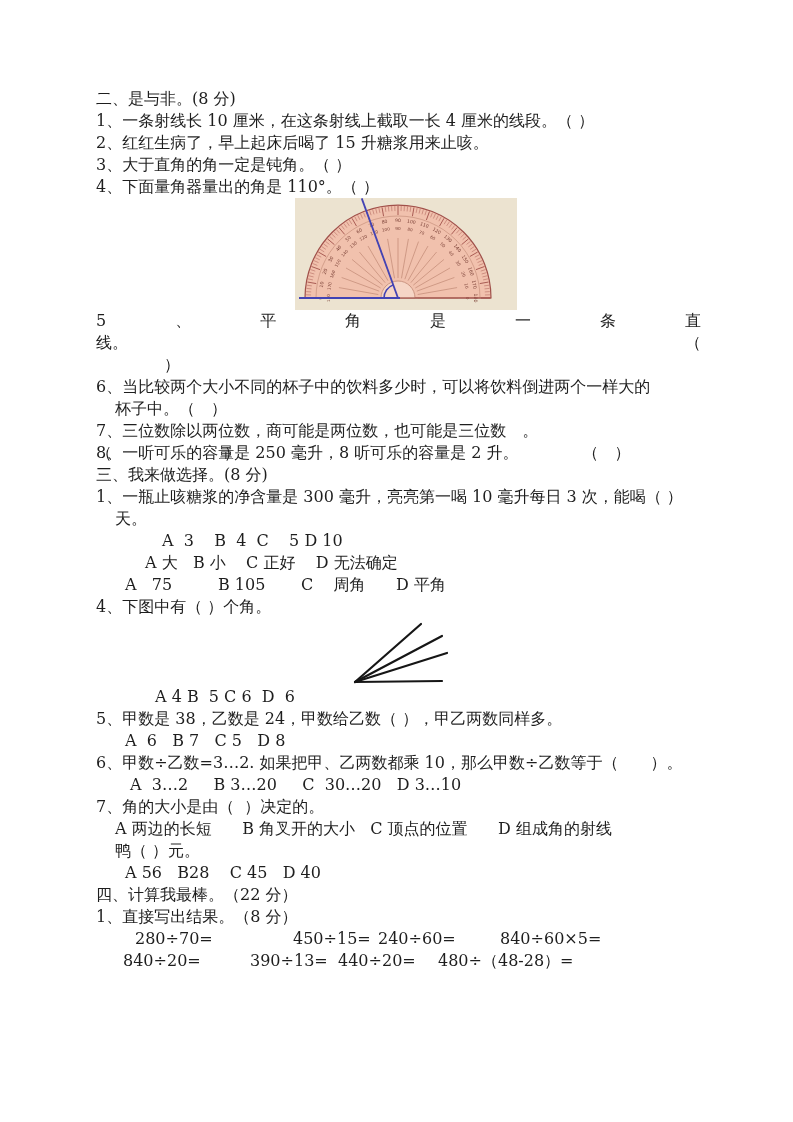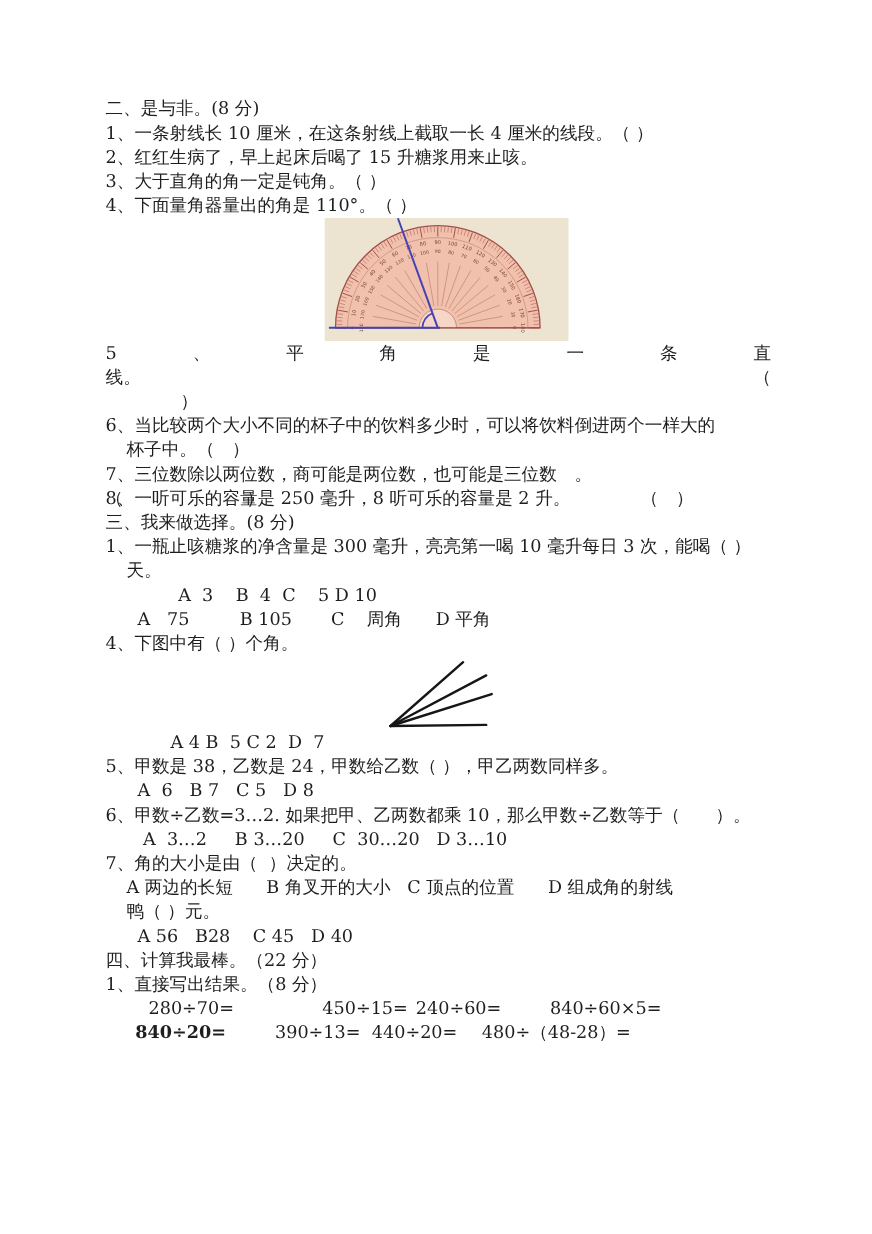--- a/index.html
+++ b/index.html
@@ -23,21 +23,21 @@
   .in66 { padding-left:66px; }
   .in68 { padding-left:68px; }
   .jchars { display:flex; justify-content:space-between; }
   .split  { display:flex; justify-content:space-between; }
   .fig-protractor { width:222px; height:112px; margin-left:199px; }
   .fig-fan { width:150px; height:68px; margin-left:254px; }
   .fig-protractor svg, .fig-fan svg { display:block; width:100%; height:100%; }
   .calc-row { position:relative; height:22px; }
   .calc-row span { position:absolute; top:0; white-space:pre; }
   .r1-0{left:39px;} .r1-1{left:161px;margin-left:36px;} .r1-2{left:282px;} .r1-3{left:404px;}
-  .r2-0{left:27px;font-weight:bold;} .r2-1{left:154px;} .r2-2{left:242px;text-align:right;} .r2-3{left:342px;}
+  .r2-0{left:27px;} .r2-1{left:154px;} .r2-2{left:242px;text-align:right;} .r2-3{left:342px;}
 </style>
 </head>
 <body>
 
 <div class="page">
 
   <div class="line">二、是与非。(8 分)</div>
   <div class="line">1、一条射线长 10 厘米，在这条射线上截取一长 4 厘米的线段。（ ）</div>
   <div class="line">2、红红生病了，早上起床后喝了 15 升糖浆用来止咳。</div>
   <div class="line">3、大于直角的角一定是钝角。（ ）</div>
@@ -221,33 +221,34 @@
   <div class="line in68">）</div>
   <div class="line">6、当比较两个大小不同的杯子中的饮料多少时，可以将饮料倒进两个一样大的</div>
   <div class="line in19">杯子中。（　）</div>
   <div class="line">7、三位数除以两位数，商可能是两位数，也可能是三位数　。　　（　　　　　　　）</div>
   <div class="line">8、一听可乐的容量是 250 毫升，8 听可乐的容量是 2 升。　　　　（　）</div>
 
   <div class="line">三、我来做选择。(8 分)</div>
   <div class="line">1、一瓶止咳糖浆的净含量是 300 毫升，亮亮第一喝 10 毫升每日 3 次，能喝（ ）</div>
   <div class="line in19">天。</div>
   <div class="line in66">A  3    B  4  C    5 D 10</div>
+  <div class="line in49">A 大   B 小    C 正好    D 无法确定</div>
   <div class="line in29">A   75         B 105       C    周角      D 平角</div>
   <div class="line">4、下图中有（ ）个角。</div>
 
   <div class="fig-fan">
     <svg viewBox="0 0 150 68" xmlns="http://www.w3.org/2000/svg">
         <line x1="5" y1="64" x2="92" y2="63" stroke="#161616" stroke-width="2.2" stroke-linecap="round"></line>
         <line x1="5" y1="64" x2="97" y2="35" stroke="#161616" stroke-width="2.2" stroke-linecap="round"></line>
         <line x1="5" y1="64" x2="92" y2="18" stroke="#161616" stroke-width="2.2" stroke-linecap="round"></line>
         <line x1="5" y1="64" x2="71" y2="6" stroke="#161616" stroke-width="2.2" stroke-linecap="round"></line>
       </svg>
   </div>
 
-  <div class="line in59">A 4 B  5 C 2  D  7</div>
+  <div class="line in59">A 4 B  5 C 6  D  6</div>
   <div class="line">5、甲数是 38，乙数是 24，甲数给乙数（ ），甲乙两数同样多。</div>
   <div class="line in29">A  6   B 7   C 5   D 8</div>
   <div class="line">6、甲数÷乙数=3…2. 如果把甲、乙两数都乘 10，那么甲数÷乙数等于（　　）。</div>
   <div class="line in34">A  3…2     B 3…20     C  30…20   D 3…10</div>
   <div class="line">7、角的大小是由（  ）决定的。</div>
   <div class="line in19">A 两边的长短      B 角叉开的大小   C 顶点的位置      D 组成角的射线</div>
   <div class="line in19">鸭（ ）元。</div>
   <div class="line in29">A 56   B28    C 45   D 40</div>
 
   <div class="line">四、计算我最棒。（22 分）</div>

